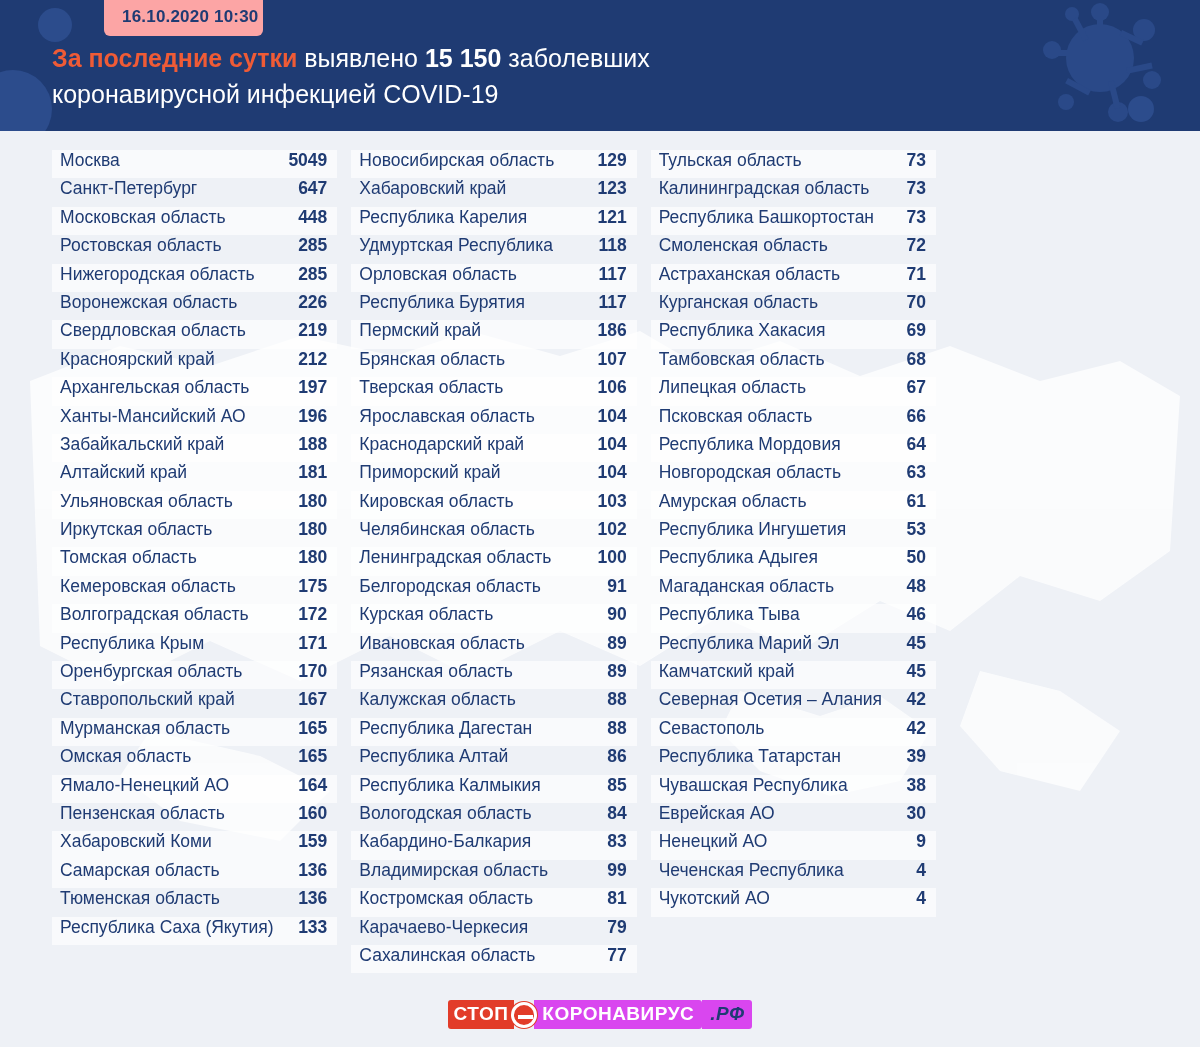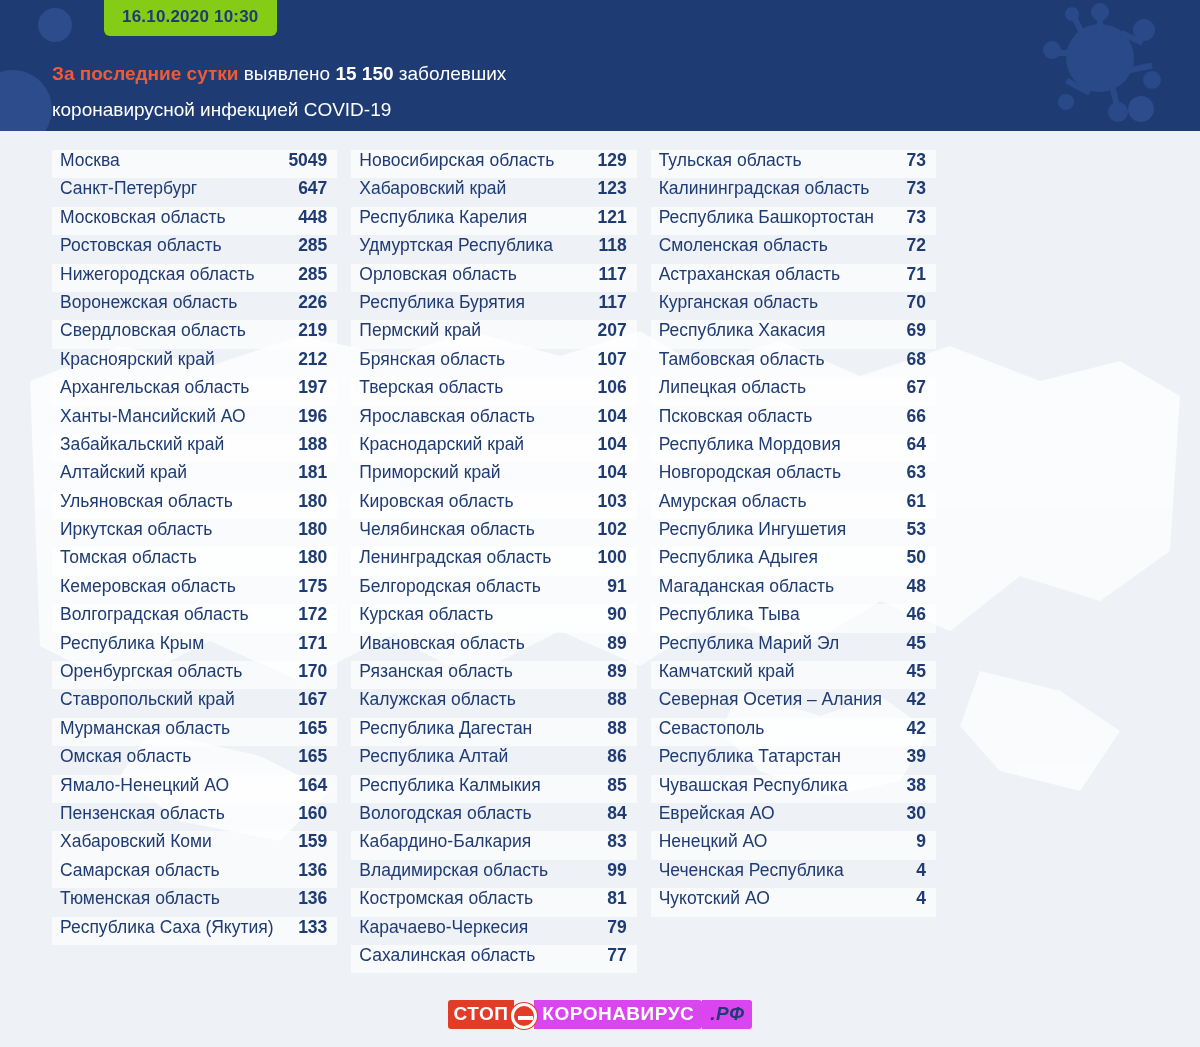--- a/index.html
+++ b/index.html
@@ -35,35 +35,35 @@
     top: -6px;
     width: 150px;
     height: 140px;
     opacity: .85;
   }
 
   .date-badge {
     position: absolute;
     left: 104px;
     top: 0;
-    background: #84cc16;
+    background: #fca5a5;
     color: #1f3b73;
     font-size: 17px;
     font-weight: bold;
-    padding: 7px 18px 9px 18px;
+    padding: 7px 4px 9px 18px;
     border-radius: 0 0 6px 6px;
     letter-spacing: .2px;
   }
 
   .headline {
     position: absolute;
     left: 52px;
-    top: 56px;
+    top: 40px;
     color: #ffffff;
-    font-size: 19px;
+    font-size: 25px;
     line-height: 36px;
     font-weight: normal;
     white-space: nowrap;
   }
   .headline .accent { color: #ef5b36; font-weight: bold; }
   .headline .big { font-weight: bold; color: #ffffff; }
 
   
   .map-bg {
     position: absolute;
@@ -110,21 +110,21 @@
     position: absolute;
     left: 0;
     bottom: 18px;
     width: 1200px;
     display: flex;
     justify-content: center;
     align-items: center;
   }
   .logo {
     display: flex;
-    align-items: flex-end;
+    align-items: center;
     font-weight: bold;
     font-size: 19px;
     letter-spacing: .5px;
   }
   .logo .stop-box {
     background: #e23c29;
     color: #ffffff;
     padding: 3px 6px 4px 6px;
     border-radius: 3px 0 0 3px;
   }
@@ -342,21 +342,21 @@
     <div class="row alt">
         <span class="name">Орловская область</span>
         <span class="val">117</span>
       </div>
     <div class="row plain">
         <span class="name">Республика Бурятия</span>
         <span class="val">117</span>
       </div>
     <div class="row alt">
         <span class="name">Пермский край</span>
-        <span class="val">207</span>
+        <span class="val">186</span>
       </div>
     <div class="row plain">
         <span class="name">Брянская область</span>
         <span class="val">107</span>
       </div>
     <div class="row alt">
         <span class="name">Тверская область</span>
         <span class="val">106</span>
       </div>
     <div class="row plain">

